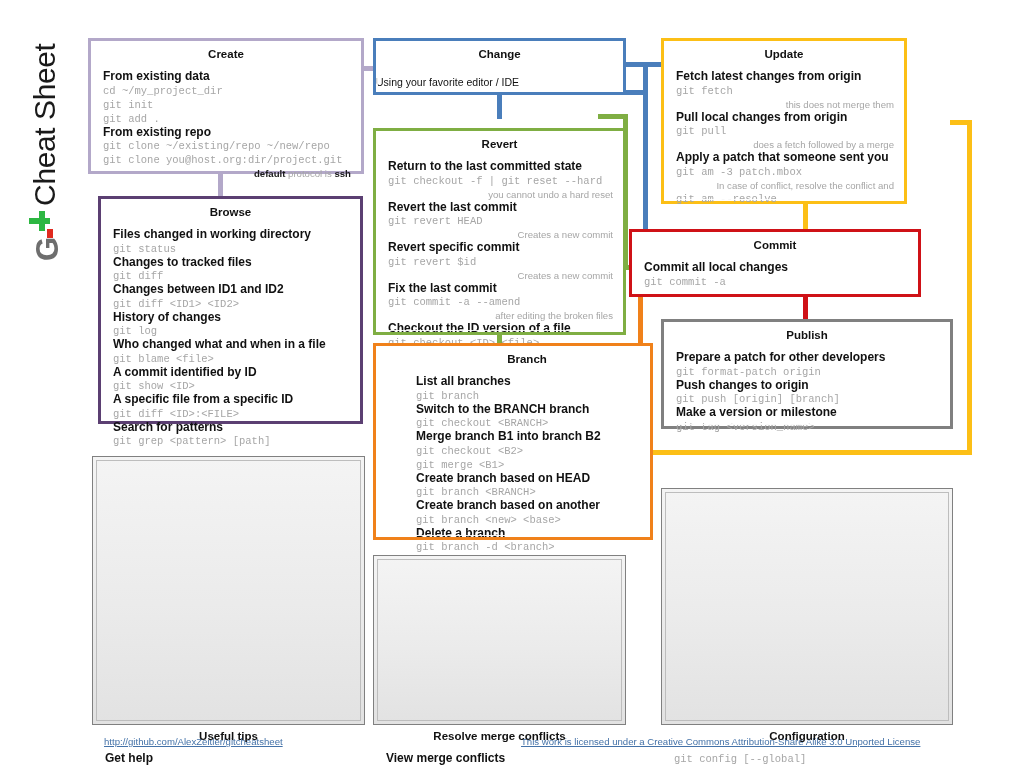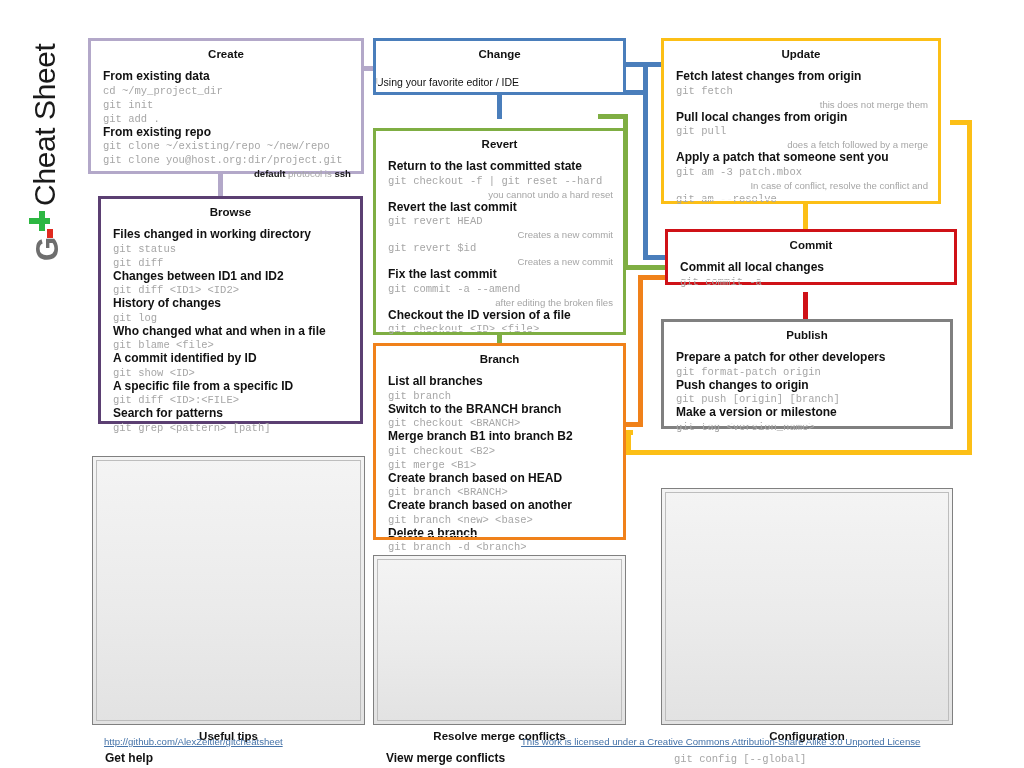--- a/index.html
+++ b/index.html
@@ -227,20 +227,21 @@
         <div class="note"><b style="color: rgb(26, 26, 26);">default</b> protocol is <b style="color: rgb(26, 26, 26);">ssh</b></div>
       </div>
   </div>
 
   <div class="box thick" id="box-browse" style="left:98px; top:196px; width:265px; height:228px; border-color:#5b3f72;">
     <div class="inner"></div>
     <div class="box-title">Browse</div>
     <div class="box-body">
         <div class="lbl">Files changed in working directory</div>
         <div class="cmd">git status</div>
+        <div class="lbl">Changes to tracked files</div>
         <div class="cmd">git diff</div>
         <div class="lbl">Changes between ID1 and ID2</div>
         <div class="cmd">git diff &lt;ID1&gt; &lt;ID2&gt;</div>
         <div class="lbl">History of changes</div>
         <div class="cmd">git log</div>
         <div class="lbl">Who changed what and when in a file</div>
         <div class="cmd">git blame &lt;file&gt;</div>
         <div class="lbl">A commit identified by ID</div>
         <div class="cmd">git show &lt;ID&gt;</div>
         <div class="lbl">A specific file from a specific ID</div>
@@ -270,31 +271,32 @@
   <div class="box thick" id="box-revert" style="left:373px; top:128px; width:253px; height:207px; border-color:#7fae43;">
     <div class="inner"></div>
     <div class="box-title">Revert</div>
     <div class="box-body">
         <div class="lbl">Return to the last committed state</div>
         <div class="cmd">git checkout -f | git reset --hard</div>
         <div class="note">you cannot undo a hard reset</div>
         <div class="lbl">Revert the last commit</div>
         <div class="cmd">git revert HEAD</div>
         <div class="note">Creates a new commit</div>
+        <div class="lbl">Revert specific commit</div>
         <div class="cmd">git revert $id</div>
         <div class="note">Creates a new commit</div>
         <div class="lbl">Fix the last commit</div>
         <div class="cmd">git commit -a --amend</div>
         <div class="note">after editing the broken files</div>
         <div class="lbl">Checkout the ID version of a file</div>
         <div class="cmd">git checkout &lt;ID&gt; &lt;file&gt;</div>
       </div>
   </div>
 
-  <div class="box thick" id="box-branch" style="left:373px; top:343px; width:253px; height:197px; border-color:#f0811a;">
+  <div class="box thick" id="box-branch" style="left:373px; top:343px; width:280px; height:197px; border-color:#f0811a;padding-left:28px;">
     <div class="inner"></div>
     <div class="box-title">Branch</div>
     <div class="box-body">
         <div class="lbl">List all branches</div>
         <div class="cmd">git branch</div>
         <div class="lbl">Switch to the BRANCH branch</div>
         <div class="cmd">git checkout &lt;BRANCH&gt;</div>
         <div class="lbl">Merge branch B1 into branch B2</div>
         <div class="cmd">git checkout &lt;B2&gt;</div>
         <div class="cmd">git merge &lt;B1&gt;</div>
@@ -309,38 +311,38 @@
 
   <div class="box gray-fill" id="box-resolve" style="left:373px; top:555px; width:253px; height:170px;">
     <div class="inner"></div>
     <div class="box-title">Resolve merge conflicts</div>
     <div class="box-body">
         <div class="lbl">View merge conflicts</div>
         <div class="cmd">git diff</div>
       </div>
   </div>
 
-  <div class="box thick" id="box-update" style="left:661px; top:38px; width:280px; height:166px; border-color:#fcbf16;">
+  <div class="box thick" id="box-update" style="left:661px; top:38px; width:246px; height:166px; border-color:#fcbf16;">
     <div class="inner"></div>
     <div class="box-title">Update</div>
     <div class="box-body">
         <div class="lbl">Fetch latest changes from origin</div>
         <div class="cmd">git fetch</div>
         <div class="note">this does not merge them</div>
         <div class="lbl">Pull local changes from origin</div>
         <div class="cmd">git pull</div>
         <div class="note">does a fetch followed by a merge</div>
         <div class="lbl">Apply a patch that someone sent you</div>
         <div class="cmd">git am -3 patch.mbox</div>
         <div class="note">In case of conflict, resolve the conflict and</div>
         <div class="cmd">git am --resolve</div>
       </div>
   </div>
 
-  <div class="box thick" id="box-commit" style="left:665px; top:229px; width:292px; height:56px; border-color:#cf1117;">
+  <div class="box thick" id="box-commit" style="left:629px; top:229px; width:292px; height:68px; border-color:#cf1117;">
     <div class="inner"></div>
     <div class="box-title">Commit</div>
     <div class="box-body">
         <div class="lbl">Commit all local changes</div>
         <div class="cmd">git commit -a</div>
       </div>
   </div>
 
   <div class="box thick" id="box-publish" style="left:661px; top:319px; width:292px; height:110px; border-color:#808080;">
     <div class="inner"></div>

